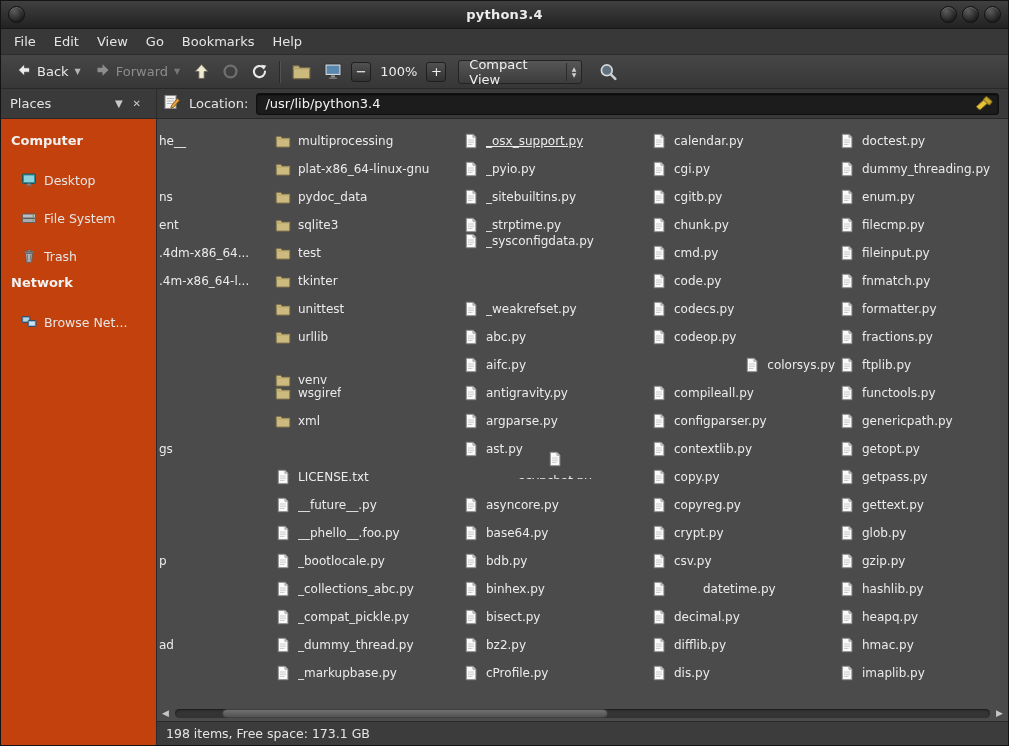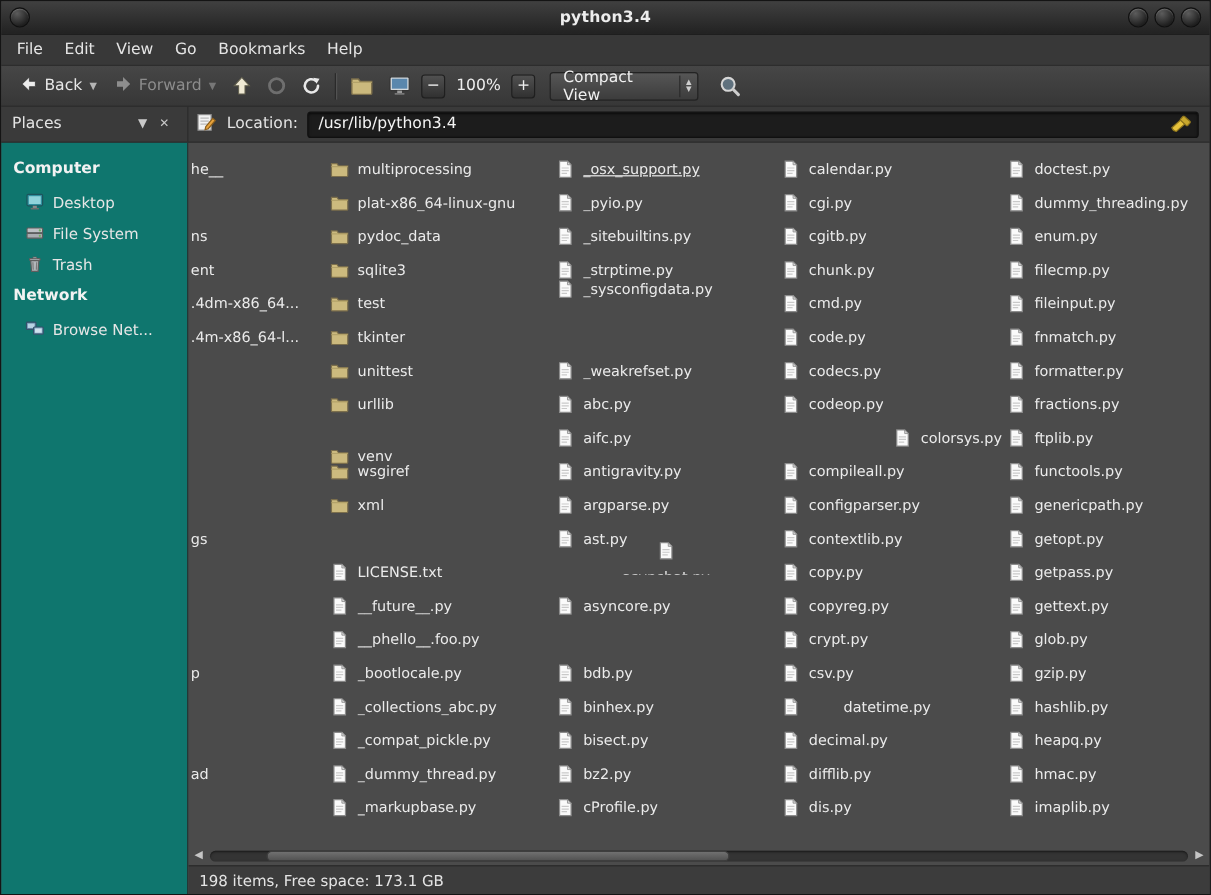--- a/index.html
+++ b/index.html
@@ -38,23 +38,23 @@
   #places-head { width:156px; display:flex; align-items:center; padding:0 10px 0 9px; color:#e3e3e3; font-size:13px; border-right:1px solid #2c2c2c; }
   #places-head .spacer { flex:1; }
   .pl-ctl { color:#c9c9c9; font-size:10px; padding:2px 5px; }
   #loc-right { flex:1; display:flex; align-items:center; gap:8px; padding:0 9px 0 6px; }
   #loc-label { color:#e3e3e3; font-size:13px; }
   #loc-entry { flex:1; position:relative; height:22px; background:#1c1c1c; border:1px solid #101010; border-radius:3px; box-shadow:inset 0 1px 2px rgba(0,0,0,.65); color:#f4f4f4; font-size:13px; line-height:20px; padding:0 28px 0 8px; white-space:nowrap; overflow:hidden; }
   #brush-icon { position:absolute; right:3px; top:2px; }
 
   
   #main { position:absolute; top:118px; bottom:0; left:0; right:0; display:flex; }
-  #sidebar { width:156px; background:#0f766e; border-right:1px solid #2a2a2a; padding-top:8px; }
+  #sidebar { width:156px; background:#c2410c; border-right:1px solid #2a2a2a; padding-top:8px; }
   .sidebar-header { font-weight:bold; color:#f2f2f2; font-size:13px; padding:6px 10px 7px 10px; }
-  .sidebar-item { display:flex; align-items:center; gap:7px; padding:5px 6px 5px 20px; color:#e6e6e6; font-size:12.5px; white-space:nowrap; overflow:hidden; }
+  .sidebar-item { display:flex; align-items:center; gap:7px; padding:5px 6px 5px 20px; color:#e6e6e6; font-size:12.5px; white-space:nowrap; overflow:hidden;margin-top:12px; }
   .sb-icon { display:flex; width:16px; height:16px; flex:none; }
 
   #filepane { flex:1; position:relative; background:#4b4b4b; overflow:hidden; }
   #filegrid { position:absolute; top:0; left:0; right:0; bottom:40px; overflow:hidden; }
   .file-col { position:absolute; top:0; bottom:0; width:188px; }
   .file-item { position:absolute; left:0; height:28px; width:186px; display:flex; align-items:center; gap:7px; color:#ebebeb; font-size:12px; padding-left:2px; }
   .f-icon { display:flex; width:16px; height:16px; flex:none; }
   .fname { white-space:nowrap; overflow:hidden; max-width:160px; }
   .file-frag { position:absolute; left:2px; height:28px; line-height:28px; color:#ebebeb; font-size:12px; white-space:nowrap; }
 
@@ -590,20 +590,32 @@
                 <svg width="16" height="16" viewBox="0 0 16 16">
                   <path d="M3.3 1.3 h6.6 l3 3 v10.4 H3.3 Z" fill="#fafafa" stroke="#8c8c8c"></path>
                   <path d="M9.9 1.3 l3 3 h-3 Z" fill="#d8d8d8" stroke="#8c8c8c" stroke-width="0.7"></path>
                   <line x1="5" y1="7" x2="11" y2="7" stroke="#c9c9c9"></line>
                   <line x1="5" y1="9.2" x2="11" y2="9.2" stroke="#c9c9c9"></line>
                   <line x1="5" y1="11.4" x2="9.5" y2="11.4" stroke="#c9c9c9"></line>
                 </svg>
               </span>
               <span class="fname">asyncore.py</span>
             </div>
+            <div class="file-item" style="top: 400px;">
+              <span class="f-icon">
+                <svg width="16" height="16" viewBox="0 0 16 16">
+                  <path d="M3.3 1.3 h6.6 l3 3 v10.4 H3.3 Z" fill="#fafafa" stroke="#8c8c8c"></path>
+                  <path d="M9.9 1.3 l3 3 h-3 Z" fill="#d8d8d8" stroke="#8c8c8c" stroke-width="0.7"></path>
+                  <line x1="5" y1="7" x2="11" y2="7" stroke="#c9c9c9"></line>
+                  <line x1="5" y1="9.2" x2="11" y2="9.2" stroke="#c9c9c9"></line>
+                  <line x1="5" y1="11.4" x2="9.5" y2="11.4" stroke="#c9c9c9"></line>
+                </svg>
+              </span>
+              <span class="fname">base64.py</span>
+            </div>
             <div class="file-item" style="top: 428px;">
               <span class="f-icon">
                 <svg width="16" height="16" viewBox="0 0 16 16">
                   <path d="M3.3 1.3 h6.6 l3 3 v10.4 H3.3 Z" fill="#fafafa" stroke="#8c8c8c"></path>
                   <path d="M9.9 1.3 l3 3 h-3 Z" fill="#d8d8d8" stroke="#8c8c8c" stroke-width="0.7"></path>
                   <line x1="5" y1="7" x2="11" y2="7" stroke="#c9c9c9"></line>
                   <line x1="5" y1="9.2" x2="11" y2="9.2" stroke="#c9c9c9"></line>
                   <line x1="5" y1="11.4" x2="9.5" y2="11.4" stroke="#c9c9c9"></line>
                 </svg>
               </span>

